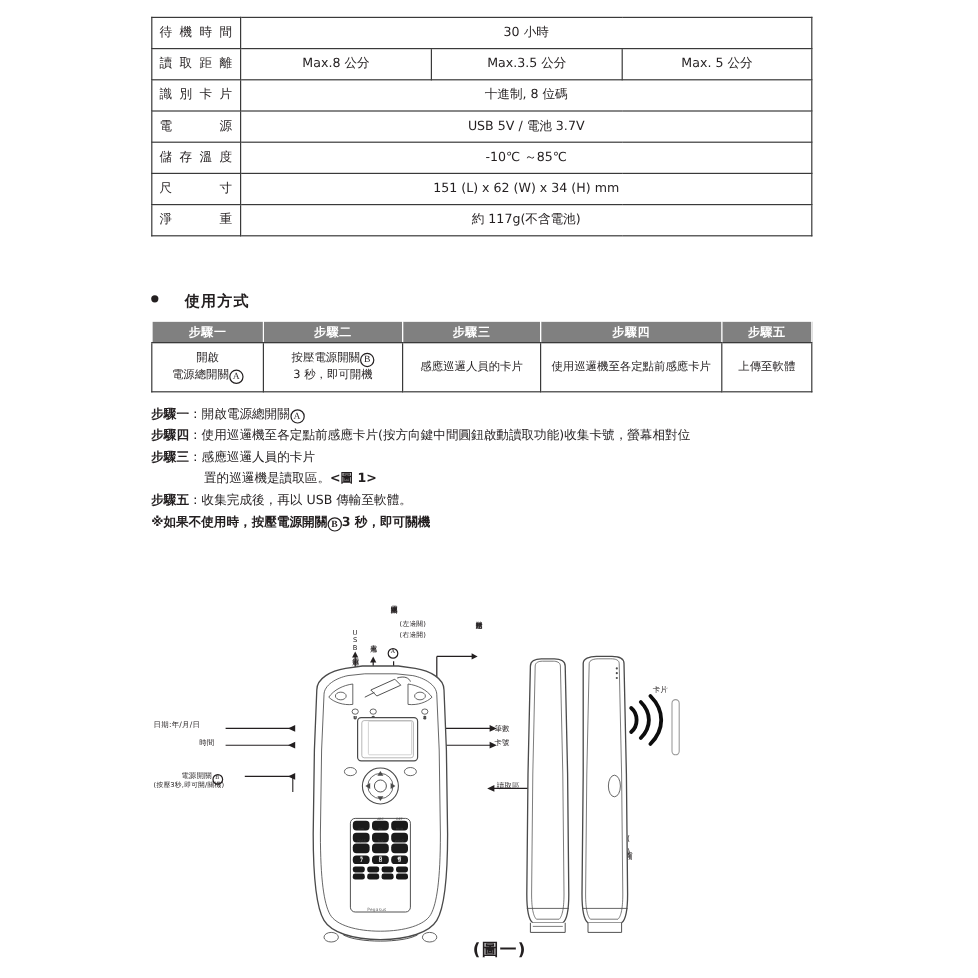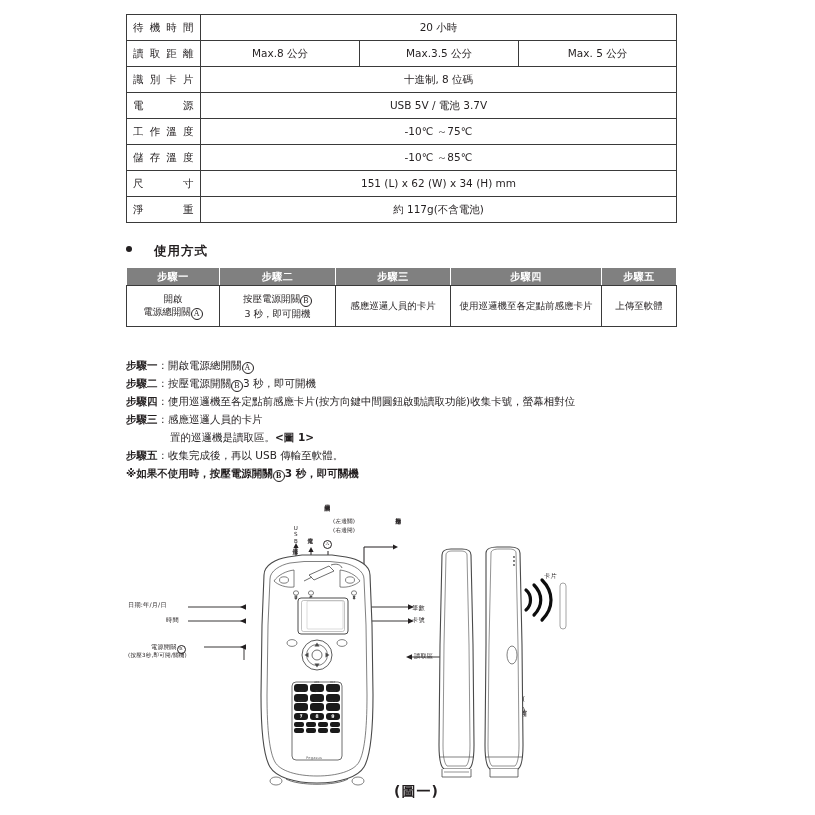--- a/index.html
+++ b/index.html
@@ -76,21 +76,21 @@
     border:1px solid #231f20;border-radius:50%;
     width:10px;height:10px;line-height:9px;
     font-size:8px;text-align:center;
     font-family:"Liberation Serif",serif;
     vertical-align:-1px;
   }
 
   
   .steps-text{
     position:absolute;left:126px;top:336px;width:540px;
-    font-size:10.5px;line-height:18px;margin-top:20px;
+    font-size:10.5px;line-height:18px;
   }
   .steps-text .ln{white-space:nowrap;}
   .steps-text b{font-weight:bold;}
   .indent{padding-left:44px;}
 
   
   .diagram{position:absolute;left:126px;top:495px;width:560px;height:320px;}
   .dlabel{
     position:absolute;font-size:5.6px;color:#231f20;
     line-height:1.25;white-space:nowrap;letter-spacing:0.2px;
@@ -123,39 +123,35 @@
   <table class="spec-table">
     <colgroup>
         <col style="width:74px">
         <col style="width:159px">
         <col style="width:159px">
         <col style="width:158px">
       </colgroup>
     <tbody>
         <tr>
           <td class="label">待機時間</td>
-          <td colspan="3">20 小時</td>
+          <td colspan="3">30 小時</td>
         </tr>
         <tr>
           <td class="label">讀取距離</td>
           <td colspan="1">Max.8 公分</td>
           <td colspan="1">Max.3.5 公分</td>
           <td colspan="1">Max. 5 公分</td>
         </tr>
         <tr>
           <td class="label">識別卡片</td>
           <td colspan="3">十進制, 8 位碼</td>
         </tr>
         <tr>
           <td class="label">電源</td>
           <td colspan="3">USB 5V / 電池 3.7V</td>
-        </tr>
-        <tr>
-          <td class="label">工作溫度</td>
-          <td colspan="3">-10℃ ～75℃</td>
         </tr>
         <tr>
           <td class="label">儲存溫度</td>
           <td colspan="3">-10℃ ～85℃</td>
         </tr>
         <tr>
           <td class="label">尺寸</td>
           <td colspan="3">151 (L) x 62 (W) x 34 (H) mm</td>
         </tr>
         <tr>
@@ -193,21 +189,20 @@
           <td><span>感應巡邏人員的卡片</span></td>
           <td><span>使用巡邏機至各定點前感應卡片</span></td>
           <td><span>上傳至軟體</span></td>
         </tr>
       </tbody>
   </table>
 
   <div class="steps-text">
     <div id="step-lines">
         <div class="ln"><b>步驟一</b><span>：</span><span>開啟電源總開關</span><span class="circ">A</span></div>
-        <div class="ln"><b>步驟二</b><span>：</span><span>按壓電源開關</span><span class="circ">B</span><span>3 秒，即可開機</span></div>
         <div class="ln"><b>步驟四</b><span>：</span><span>使用巡邏機至各定點前感應卡片(按方向鍵中間圓鈕啟動讀取功能)收集卡號，螢幕相對位</span></div>
         <div class="ln"><b>步驟三</b><span>：</span><span>感應巡邏人員的卡片</span></div>
         <div class="ln indent"><span>置的巡邏機是讀取區。</span><b>&lt;圖 1&gt;</b></div>
         <div class="ln"><b>步驟五</b><span>：</span><span>收集完成後，再以 USB 傳輸至軟體。</span></div>
       </div>
     <div class="ln">
       <b>※如果不使用時，按壓電源開關</b><b class="circ">B</b><b>3 秒，即可關機</b>
     </div>
   </div>
 

